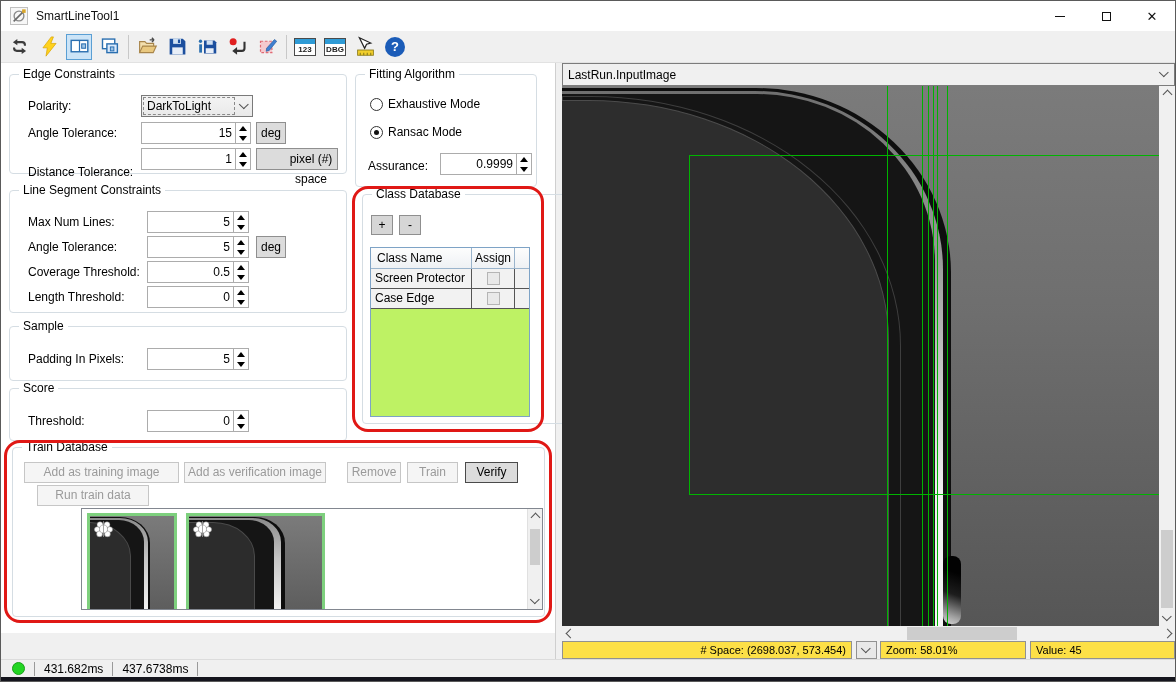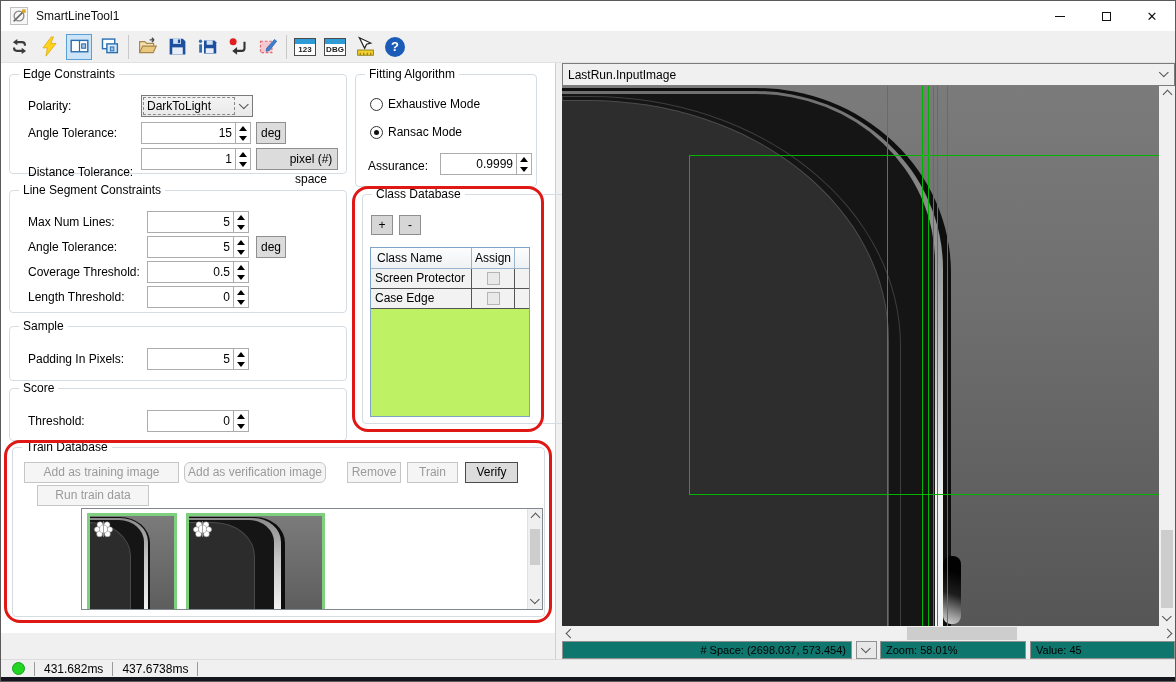--- a/index.html
+++ b/index.html
@@ -105,21 +105,21 @@
 
   
   .img-combo { height:23px; margin-top:0; border:1px solid #7c7c7c; background:#f0f0f0; display:flex; align-items:center; }
   .img-combo span.src { flex:1; padding-left:5px; }
   .img-row { height:540px; display:flex; }
   .img-area { position:relative; width:597px; height:540px; overflow:hidden; background:linear-gradient(180deg,#7b7b7b 0%,#6f6f6f 40%,#565656 100%); }
   .vscroll { position:relative; width:16px; background:#f0f0f0; }
   .hscroll { position:relative; height:15px; background:#f0f0f0; }
   .hs-arr { position:absolute; top:0; width:16px; height:100%; display:flex; align-items:center; justify-content:center; }
   .img-status { height:18px; display:flex; align-items:center; }
-  .stat-box { height:18px; border:1px solid #919191; background:#0f766e; font-size:11px; line-height:16px; padding:0 5px; }
+  .stat-box { height:18px; border:1px solid #919191; background:#fde047; font-size:11px; line-height:16px; padding:0 5px; }
   .chev-btn { width:21px; height:18px; border:1px solid #919191; background:#e8e8e8; display:flex; align-items:center; justify-content:center; margin:0 3px 0 4px; }
 
   
   .ph-sil { position:absolute; left:0; top:2px; width:389px; height:560px; background:#0e0e0e; border-top-right-radius:195px 185px; }
   .ph-hl { position:absolute; left:0; top:5px; width:381px; height:557px; background:linear-gradient(180deg,#6f6f6f 0%,#969696 28%,#c9c9c9 52%,#efefef 72%,#f6f6f6 100%); border-top-right-radius:188px 178px; }
   .ph-body { position:absolute; left:0; top:8px; width:373px; height:554px; background:#151515; border-top-right-radius:178px 168px; }
   .ph-arc2 { position:absolute; left:0; top:10px; width:339px; height:552px; border:1px solid #3e3e3e; border-top-right-radius:310px 250px; }
   .ph-screen { position:absolute; left:-1px; top:14px; width:328px; height:548px; background:#2d2d2d; border-top:1px solid #4c4c4c; border-right:1px solid #4c4c4c; border-top-right-radius:300px 240px; }
   .side-btn { position:absolute; left:381px; top:470px; width:18px; height:68px; border-radius:8px; background:linear-gradient(200deg,#020202 25%,#1d1d1d 55%,#9f9f9f 85%,#d8d8d8 100%); }
   .gv { position:absolute; top:0; bottom:0; width:1px; background:var(--overlay_green,#00b400); }
@@ -424,21 +424,21 @@
                   <span class="checkbox"></span>
                 </span>
             </div>
           </div>
         </div>
 
         <div class="red-ring" style="left:3px; top:377px; width:548px; height:183px;"></div>
         <div class="gb" style="left:11px; top:384px; width:533px; height:170px;">
           <span class="gb-title">Train Database</span>
           <span class="tbtn" style="left:11px; top:14px; width:155px;">Add as training image</span>
-          <span class="tbtn" style="left:171px; top:14px; width:142px;border-radius:6px;">Add as verification image</span>
+          <span class="tbtn" style="left:171px; top:14px; width:142px;">Add as verification image</span>
           <span class="tbtn" style="left:334px; top:14px; width:54px;">Remove</span>
           <span class="tbtn" style="left:394px; top:14px; width:51px;">Train</span>
           <span class="tbtn enabled" style="left:452px; top:14px; width:53px;">Verify</span>
           <span class="tbtn" style="left:24px; top:37px; width:112px;">Run train data</span>
 
           <div class="listbox" style="left:68px; top:60px; width:462px; height:102px;">
 
             <div class="thumb" style="left:5px; width:90px;">
               <div class="t-bg"></div>
               <div class="t-sil"></div>

